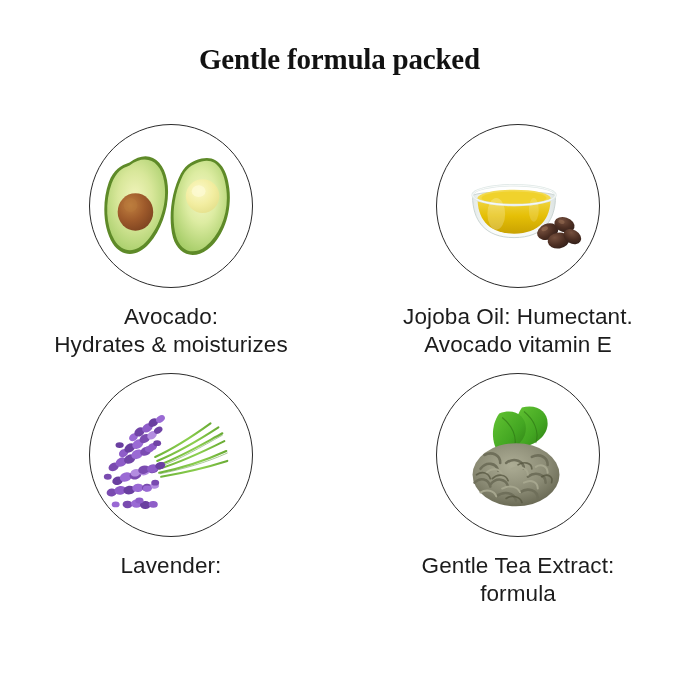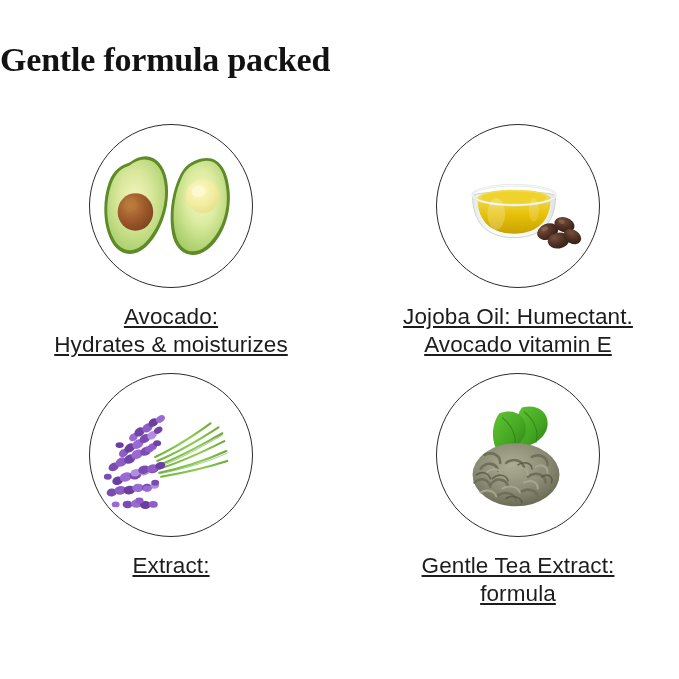--- a/index.html
+++ b/index.html
@@ -15,23 +15,24 @@
     overflow: hidden;
     font-family: "Liberation Sans", sans-serif;
   }
 
   
   .title-block {
     position: absolute;
     left: 0;
     top: 42px;
     width: 679px;
+    text-align: center;
     font-family: "Liberation Serif", serif;
     font-weight: bold;
-    font-size: 34px;
+    font-size: 29px;
     line-height: 35px;
     color: #121212;
     letter-spacing: -0.2px;
   }
   .title-line { display: block; }
 
   
   .cell {
     position: absolute;
     width: 300px;
@@ -65,21 +66,21 @@
   .caption {
     margin-top: 15px;
     text-align: center;
     font-family: "Liberation Sans", sans-serif;
     font-weight: 300;
     font-size: 22.5px;
     line-height: 28px;
     color: #1c1c1c;
     letter-spacing: 0.1px;
   }
-  .caption .cap-line { display: block; white-space: nowrap; text-decoration: underline; }
+  .caption .cap-line { display: block; white-space: nowrap; }
 </style>
 </head>
 <body>
 
 <div id="infographic">
 
   <div class="title-block">
     <span class="title-line">Gentle formula packed</span>
   </div>
 
@@ -276,21 +277,21 @@
             <ellipse cx="66" cy="110" rx="4" ry="3" fill="#7a4bb0"></ellipse>
             <ellipse cx="50" cy="128" rx="4.2" ry="3" fill="#8e5dc8"></ellipse>
             <ellipse cx="30" cy="72" rx="4.2" ry="3" fill="#6a3fa0"></ellipse>
             <ellipse cx="18" cy="104" rx="4" ry="3" fill="#7a4bb0"></ellipse>
             <ellipse cx="26" cy="132" rx="4" ry="3" fill="#9a6ad4"></ellipse>
           </g>
         </svg>
       </div>
     </div>
     <div class="caption">
-      <span class="cap-line">Extract:</span>
+      <span class="cap-line">Lavender:</span>
     </div>
   </div>
 
   <div class="cell cell-col-right cell-row-bottom">
     <div class="circle">
       <div class="art">
         <svg viewBox="0 0 164 164" xmlns="http://www.w3.org/2000/svg">
           <defs>
             <radialGradient id="pileGrad" cx="45%" cy="35%" r="70%">
               <stop offset="0%" stop-color="#adad95"></stop>

